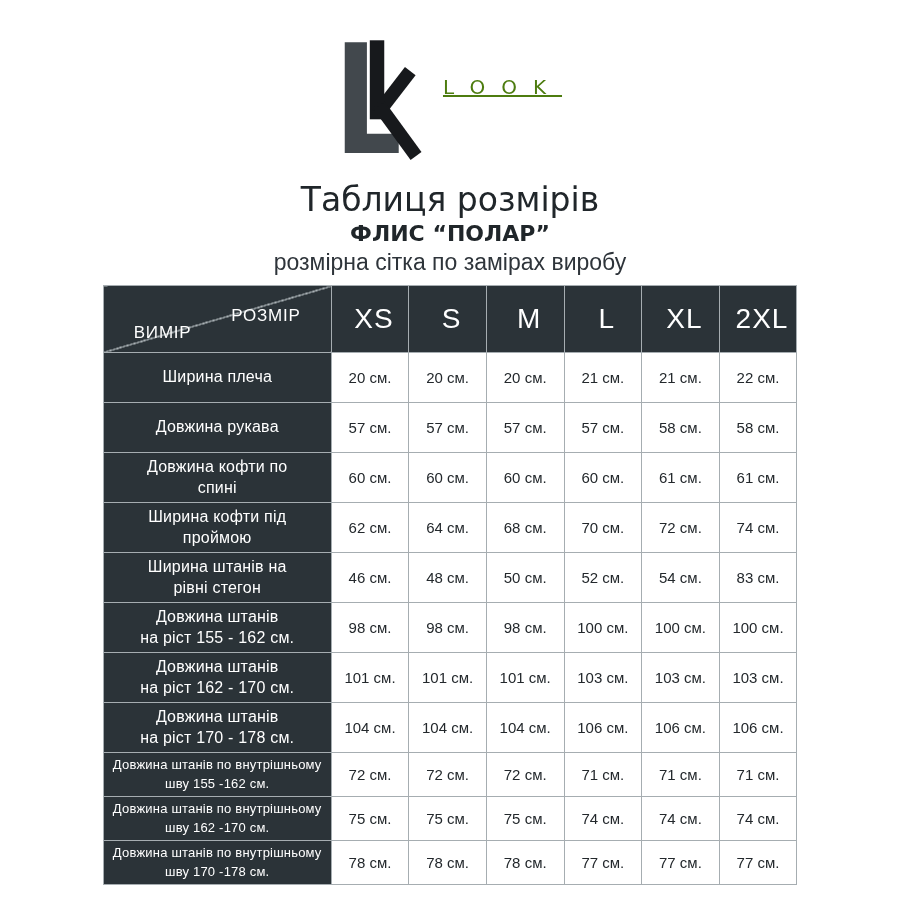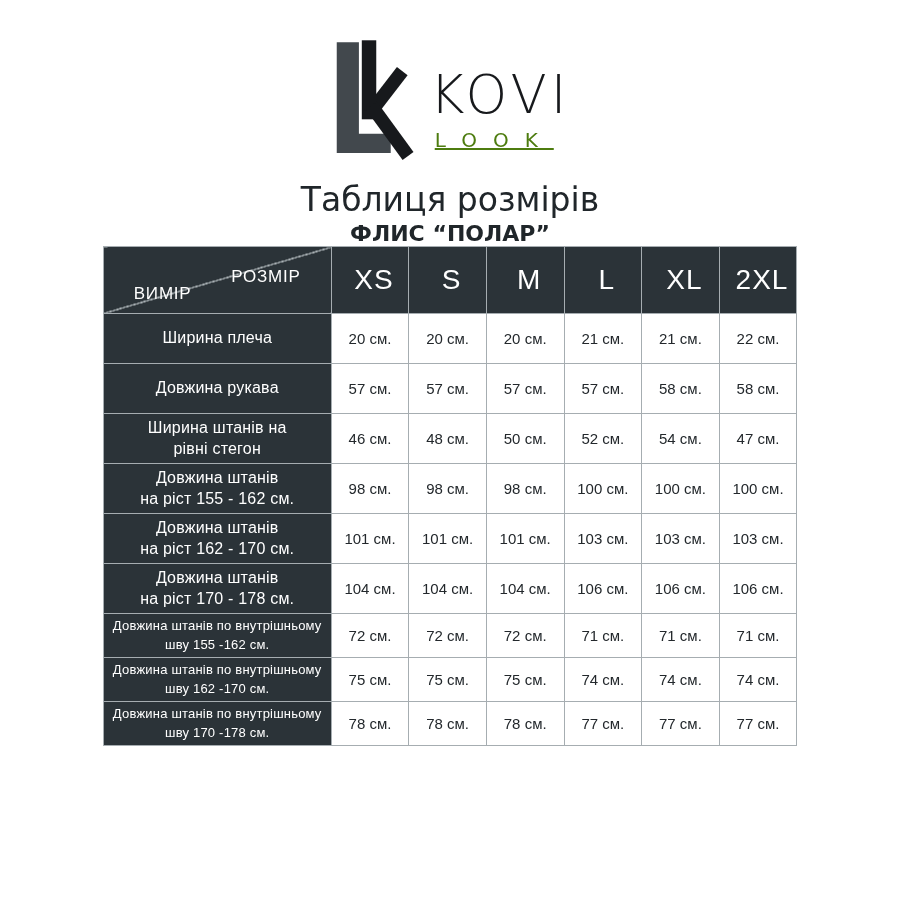--- a/index.html
+++ b/index.html
@@ -156,27 +156,27 @@
 <div class="page">
 
   <div class="logo">
     <svg class="monogram" viewBox="0 0 110 138" xmlns="http://www.w3.org/2000/svg" aria-hidden="true">
       <path d="M7 8 H30 V103 H63 V123 H7 Z" fill="#42484d"></path>
       <rect x="33" y="6" width="15" height="82" fill="#17191c"></rect>
       <line x1="41" y1="82" x2="75" y2="38" stroke="#17191c" stroke-width="14"></line>
       <line x1="43" y1="74" x2="81" y2="126" stroke="#17191c" stroke-width="14"></line>
     </svg>
     <div class="brand-text">
-      <div class="brand-name">KOVI</div>
       <div class="brand-sub">LOOK</div>
     </div>
   </div>
 
   <h1 class="title">Таблиця розмірів</h1>
   <h2 class="subtitle">ФЛИС “ПОЛАР”</h2>
+  <div class="tagline">розмірна сітка по замірах виробу</div>
 
   <table class="size-table">
     <colgroup>
       <col class="label-col">
       <col class="value-col">
         <col class="value-col">
         <col class="value-col">
       <col class="value-col">
         <col class="value-col">
         <col class="value-col">
@@ -208,28 +208,48 @@
         <tr>
           <th>Довжина рукава</th>
           <td>57 см.</td>
           <td>57 см.</td>
           <td>57 см.</td>
           <td>57 см.</td>
           <td>58 см.</td>
           <td>58 см.</td>
         </tr>
         <tr>
+          <th>Довжина кофти по
+спині</th>
+          <td>60 см.</td>
+          <td>60 см.</td>
+          <td>60 см.</td>
+          <td>60 см.</td>
+          <td>61 см.</td>
+          <td>61 см.</td>
+        </tr>
+        <tr>
+          <th>Ширина кофти під
+проймою</th>
+          <td>62 см.</td>
+          <td>64 см.</td>
+          <td>68 см.</td>
+          <td>70 см.</td>
+          <td>72 см.</td>
+          <td>74 см.</td>
+        </tr>
+        <tr>
           <th>Ширина штанів на
 рівні стегон</th>
           <td>46 см.</td>
           <td>48 см.</td>
           <td>50 см.</td>
           <td>52 см.</td>
           <td>54 см.</td>
-          <td>47 см.</td>
+          <td>83 см.</td>
         </tr>
         <tr>
           <th>Довжина штанів
 на ріст 155 - 162 см.</th>
           <td>98 см.</td>
           <td>98 см.</td>
           <td>98 см.</td>
           <td>100 см.</td>
           <td>100 см.</td>
           <td>100 см.</td>

